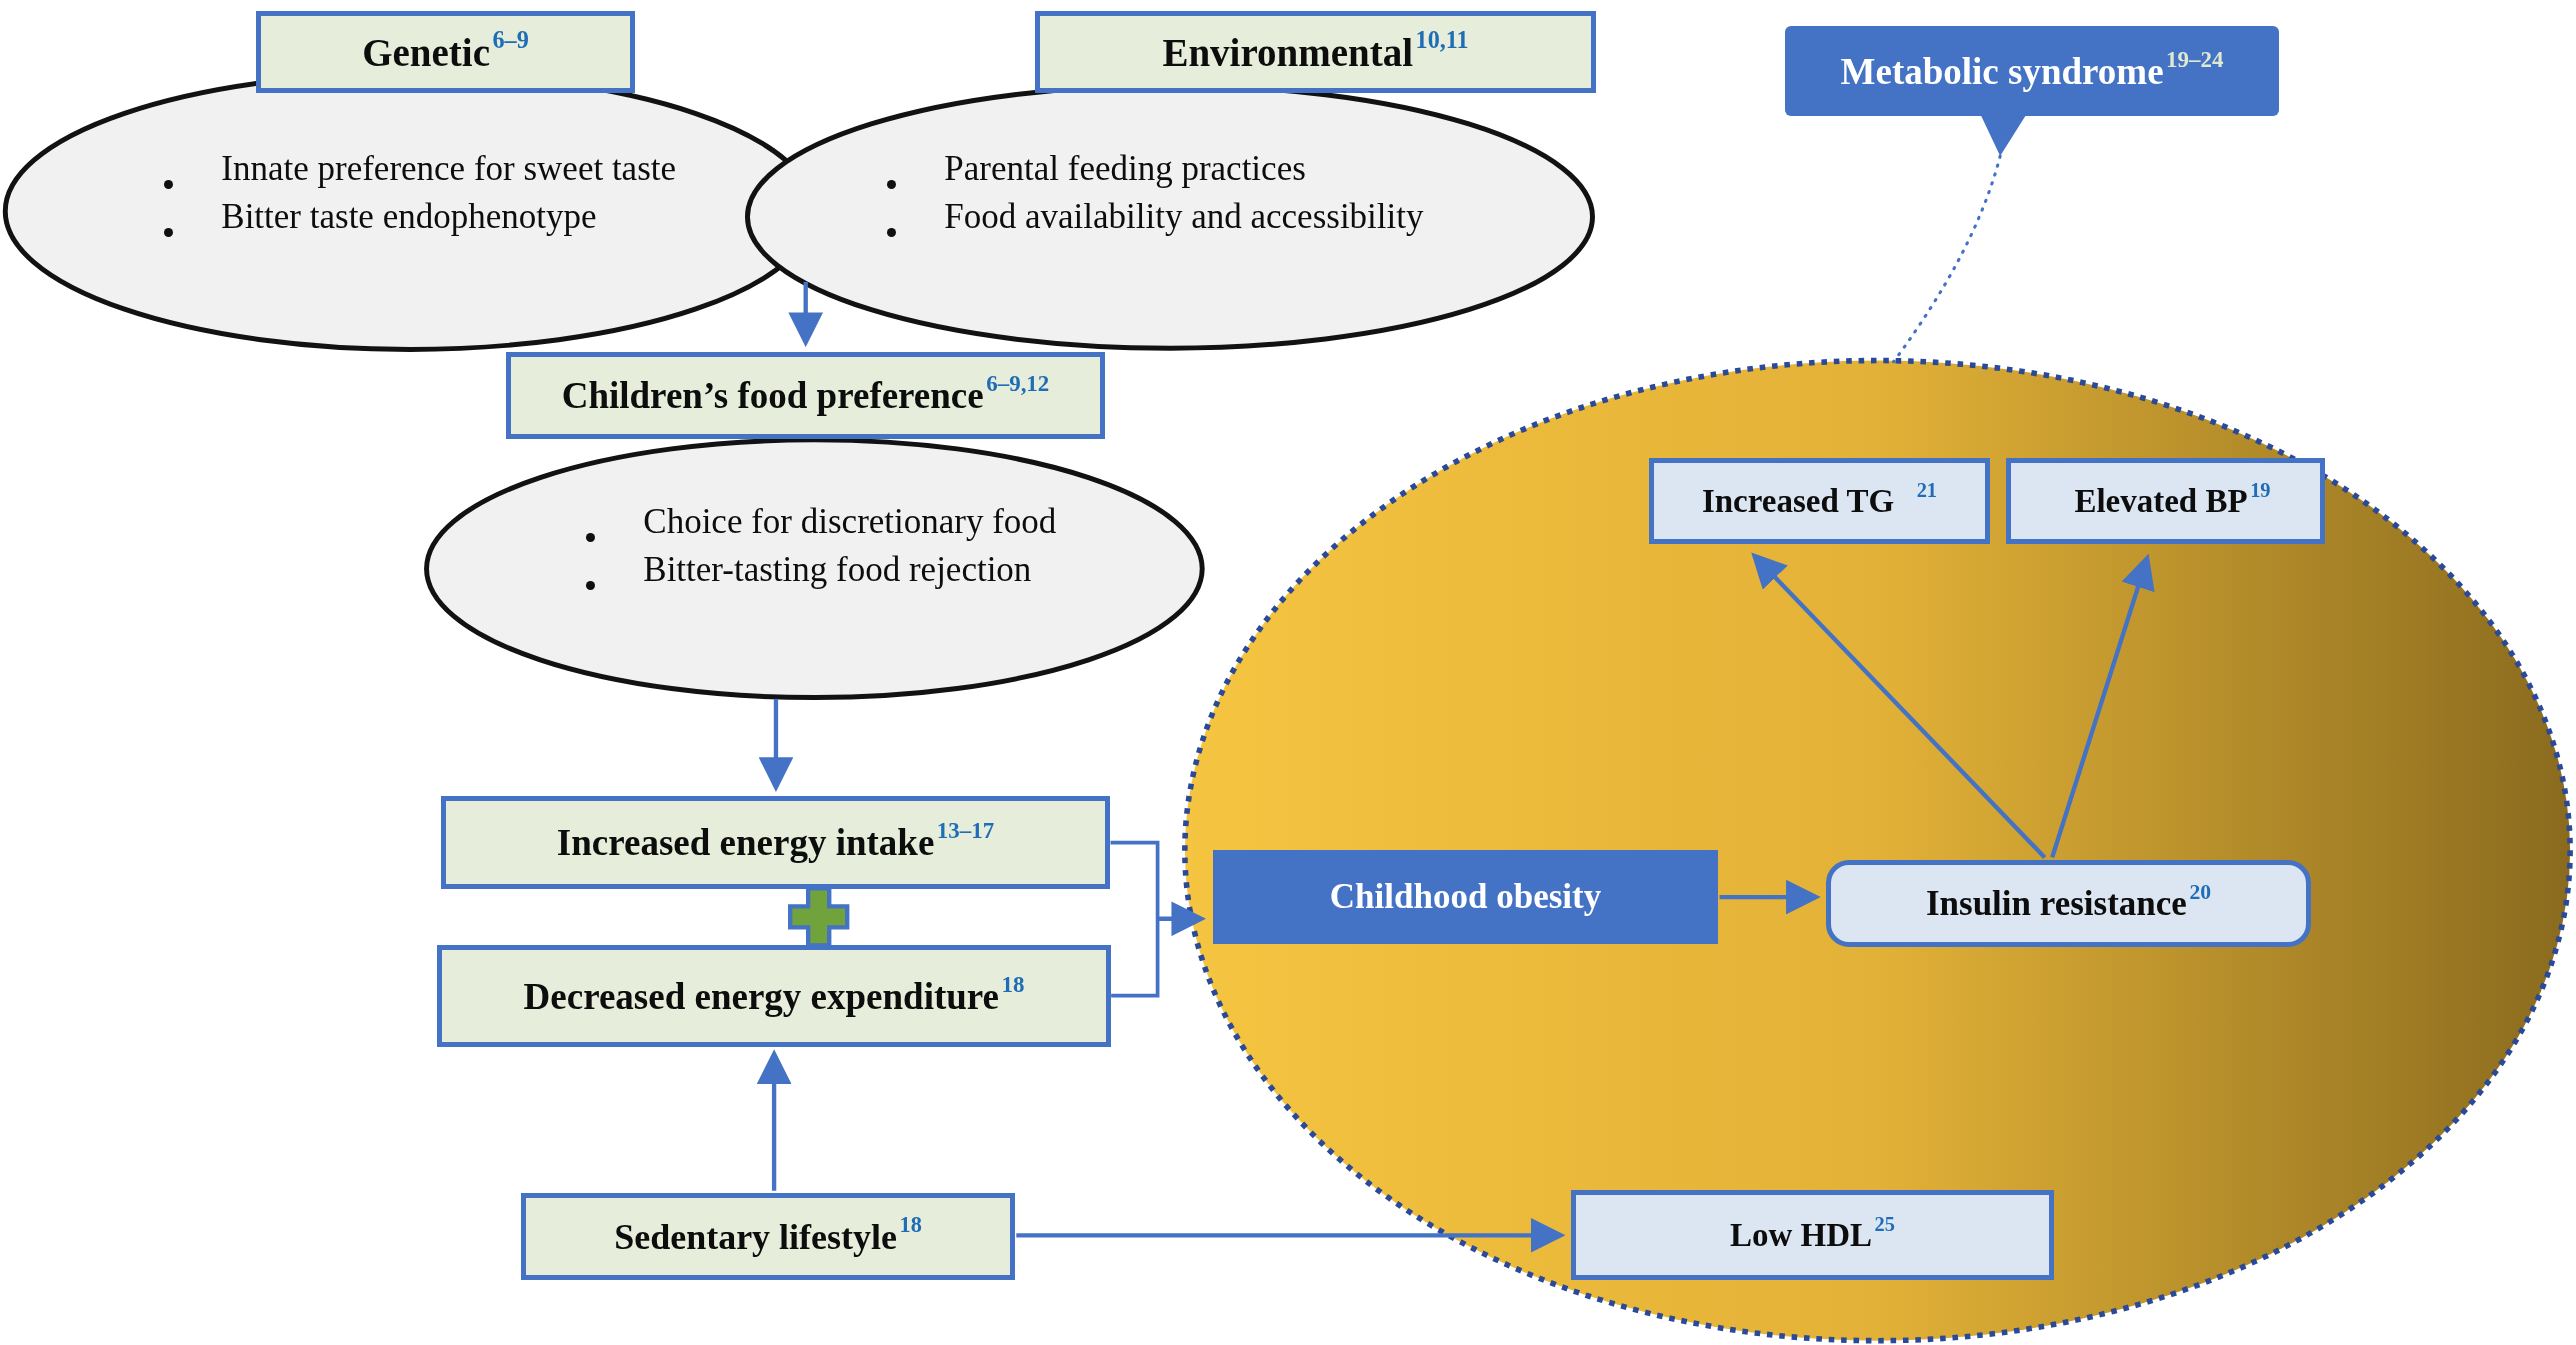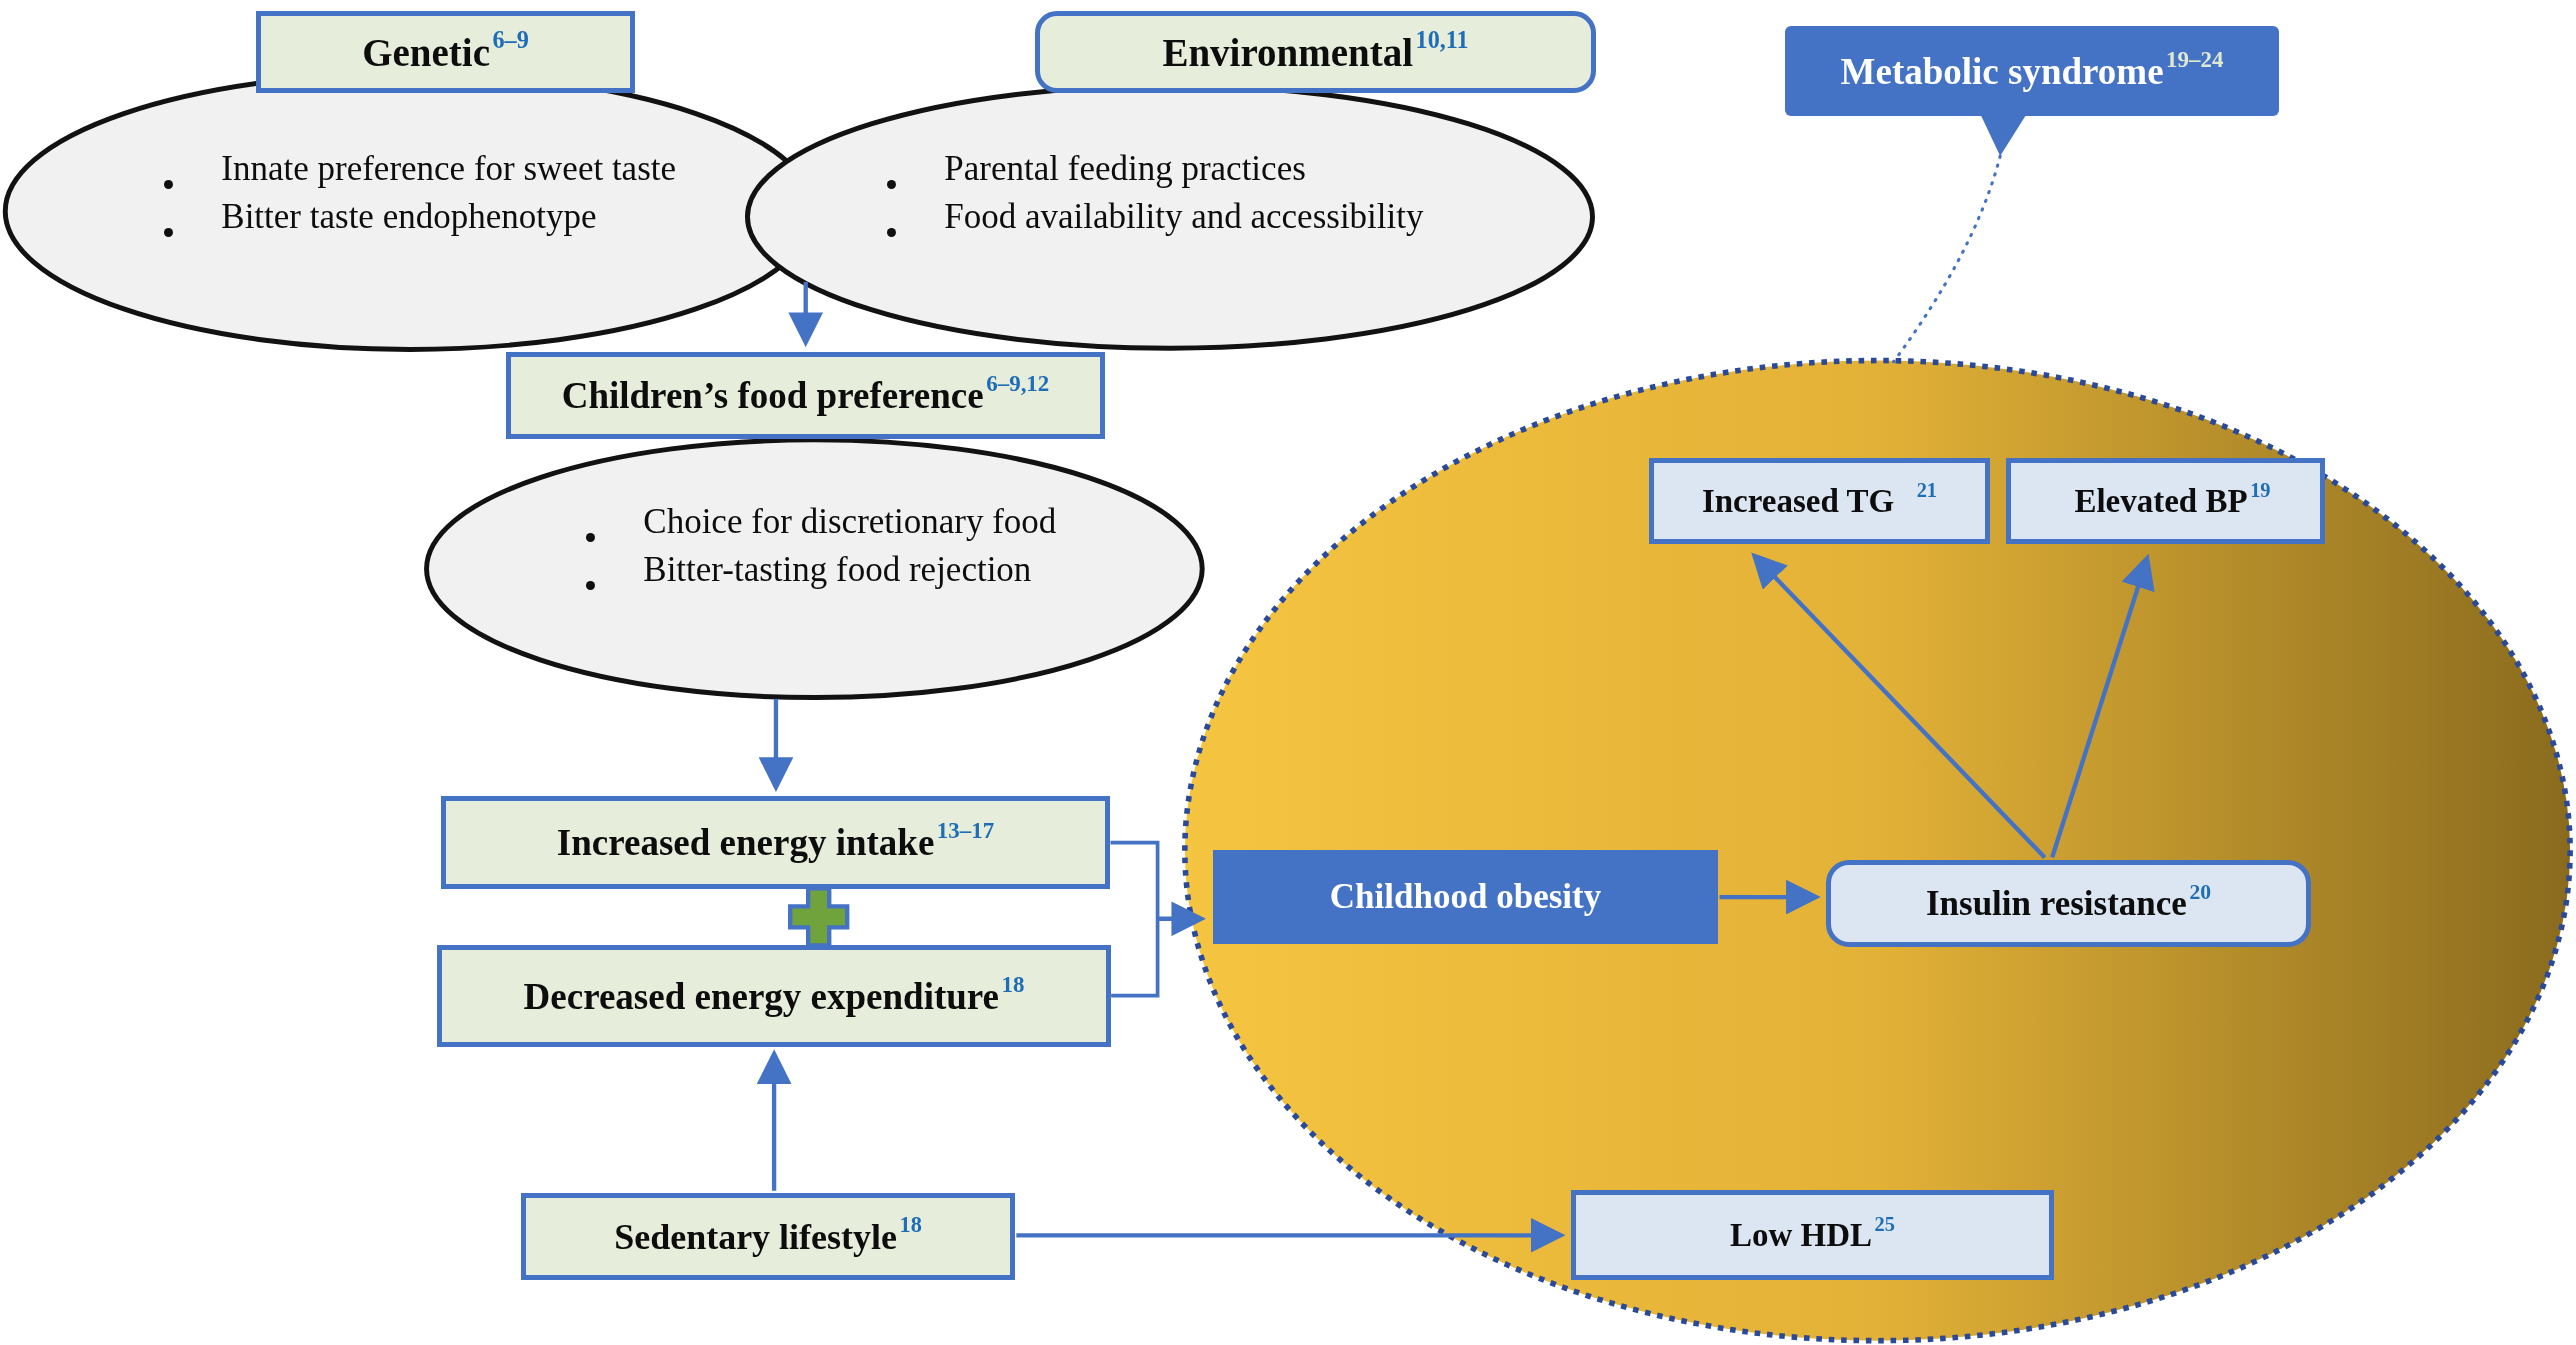--- a/index.html
+++ b/index.html
@@ -77,21 +77,21 @@
 
     <polygon class="tail" points="3195,182 3272,182 3228,252"></polygon>
     <path class="dotted" d="M3228,252 C3200,360 3140,470 3056,584"></path>
   </svg>
 
   <div class="box green" style="left:256px;top:11px;width:379px;height:82px;font-size:39px;">
     <span>Genetic</span>
       <span class="sup">6–9</span>
   </div>
 
-  <div class="box green" style="left:1035px;top:11px;width:561px;height:82px;font-size:39px;border-radius:22px;">
+  <div class="box green" style="left:1035px;top:11px;width:561px;height:82px;font-size:39px;">
     <span>Environmental</span>
       <span class="sup">10,11</span>
   </div>
 
   <div class="box solid" style="left:1785px;top:26px;width:494px;height:90px;font-size:37px;border-radius:6px;">
     <span>Metabolic syndrome</span>
       <span class="sup sup-light">19–24</span>
   </div>
 
   <div class="bullets" style="left:164px;top:141px;">

